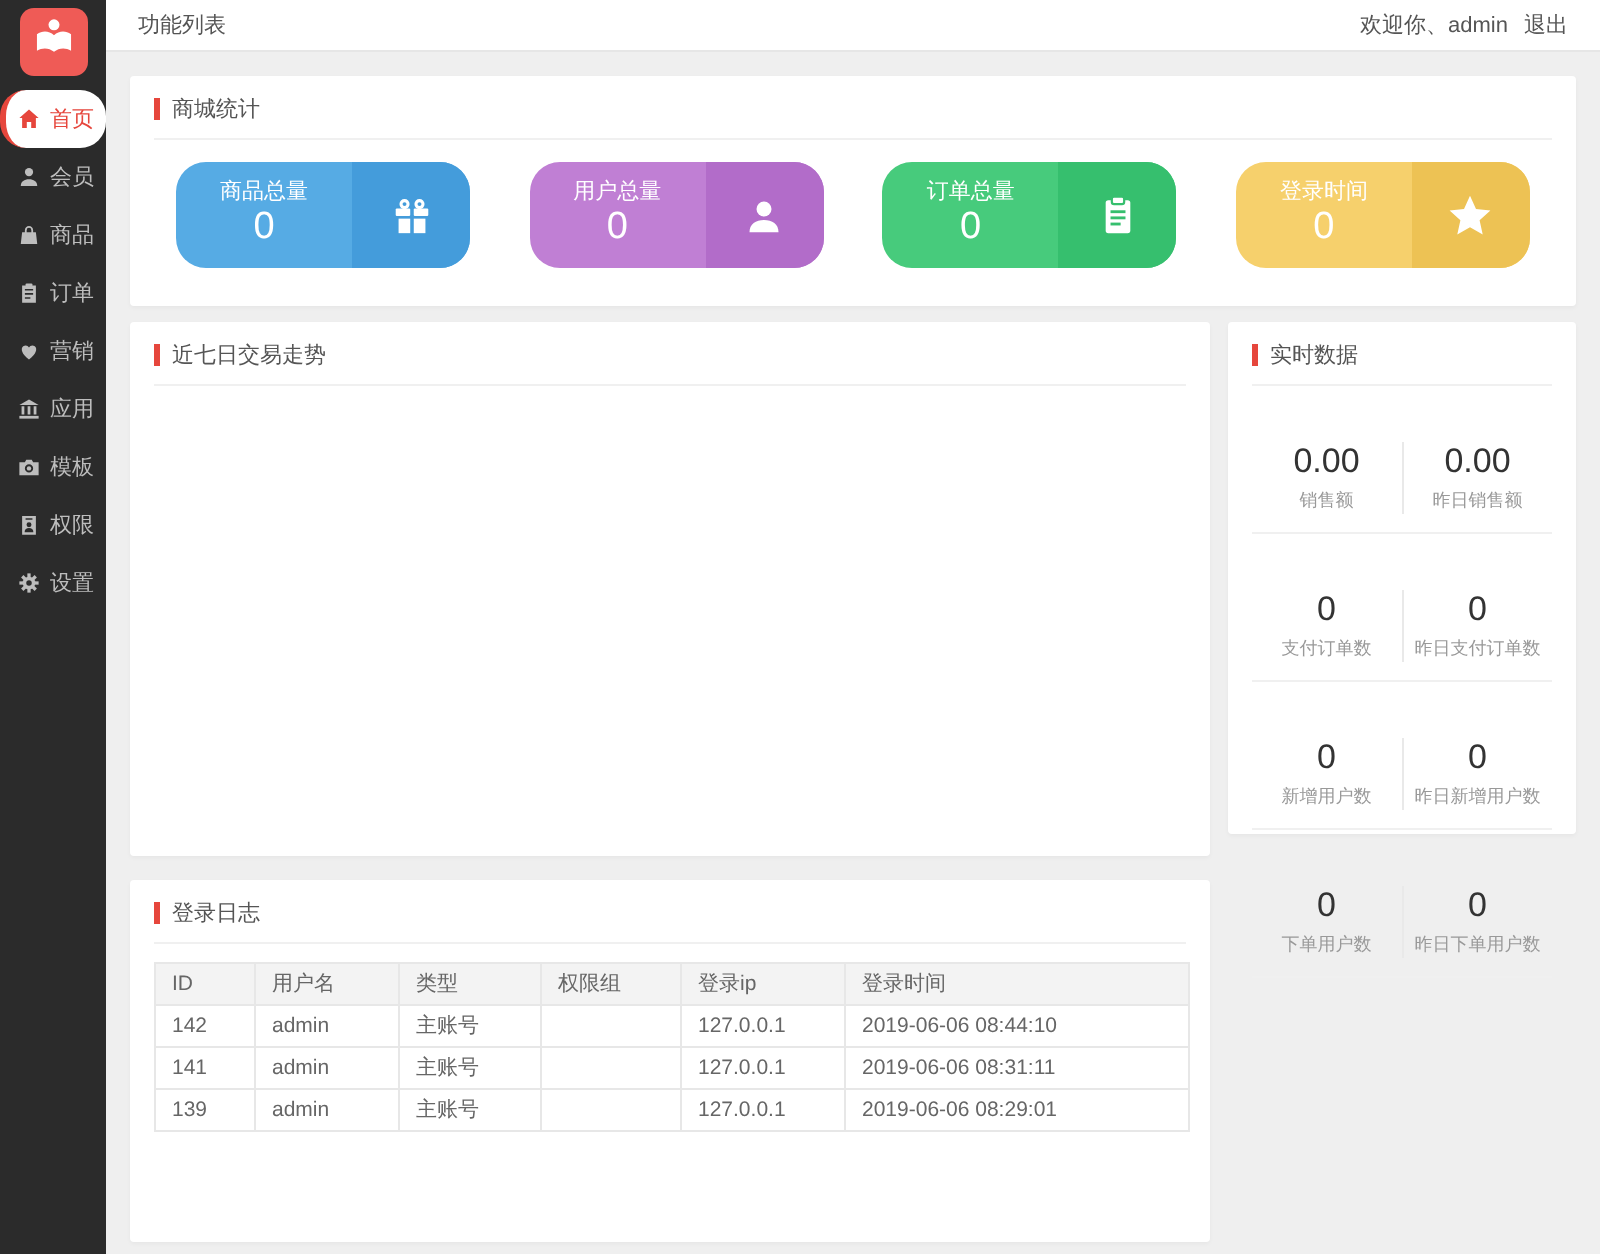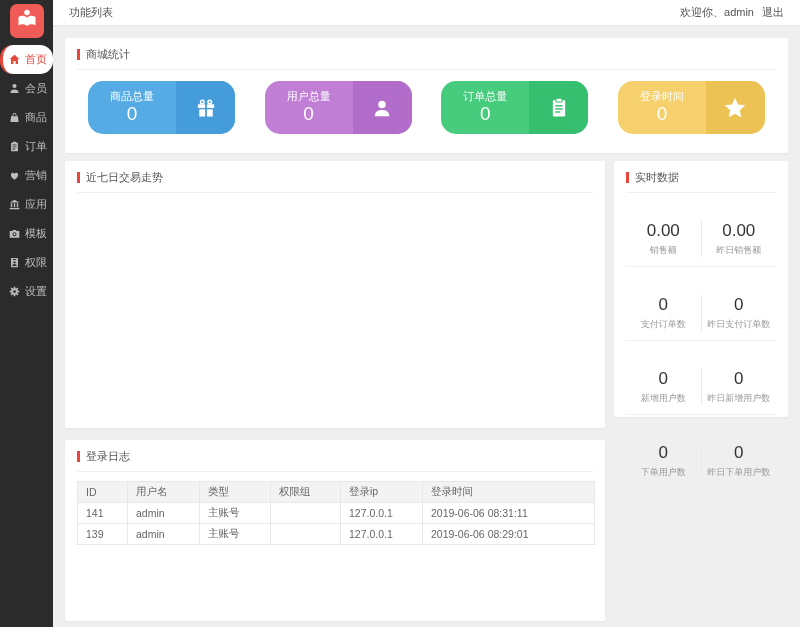--- a/index.html
+++ b/index.html
@@ -266,20 +266,28 @@
                 <th>ID</th>
                 <th>用户名</th>
                 <th>类型</th>
                 <th>权限组</th>
                 <th>登录ip</th>
                 <th>登录时间</th>
               </tr>
             </thead>
             <tbody>
                 <tr>
+                  <td>142</td>
+                  <td>admin</td>
+                  <td>主账号</td>
+                  <td></td>
+                  <td>127.0.0.1</td>
+                  <td>2019-06-06 08:44:10</td>
+                </tr>
+                <tr>
                   <td>141</td>
                   <td>admin</td>
                   <td>主账号</td>
                   <td></td>
                   <td>127.0.0.1</td>
                   <td>2019-06-06 08:31:11</td>
                 </tr>
                 <tr>
                   <td>139</td>
                   <td>admin</td>

